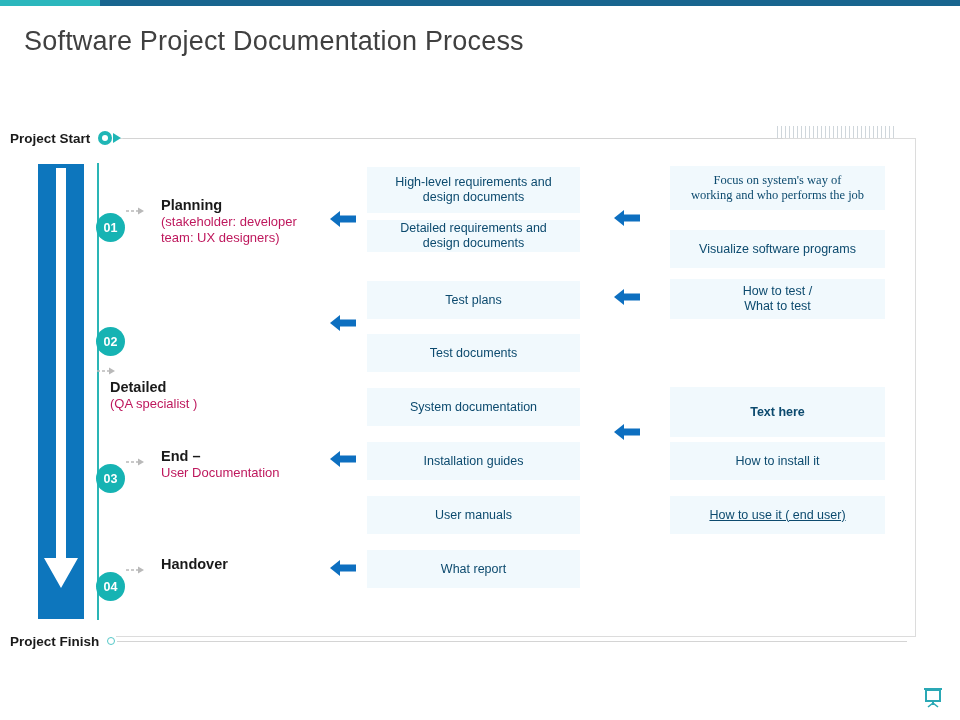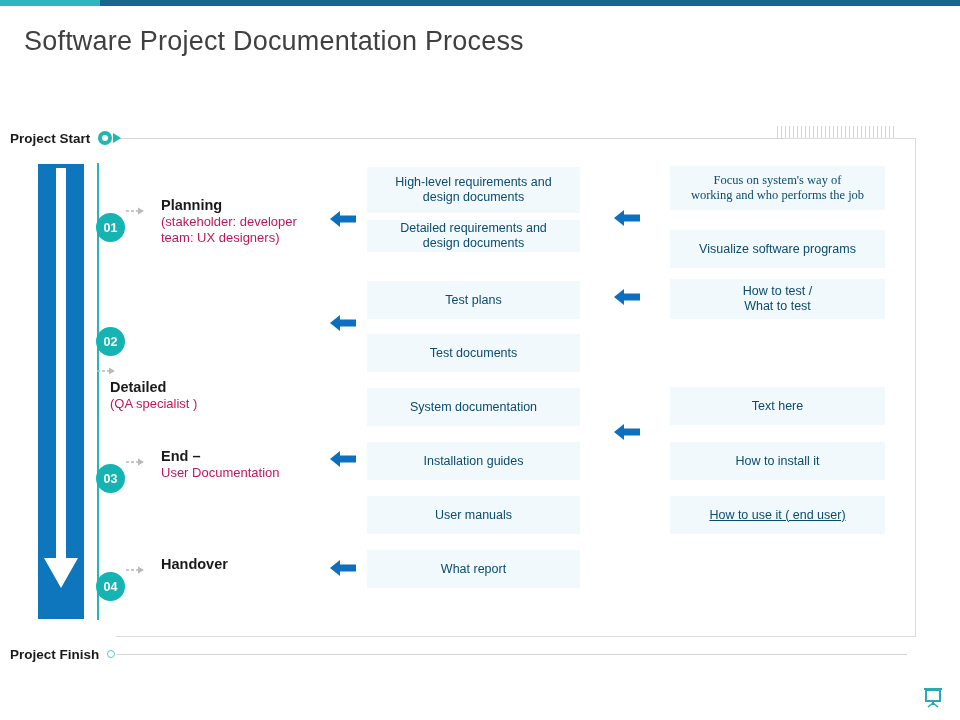--- a/index.html
+++ b/index.html
@@ -49,21 +49,21 @@
     display: flex;
     align-items: center;
   }
   .milestone-label {
     font-size: 13.5px;
     font-weight: bold;
     color: #1a1a1a;
     white-space: nowrap;
   }
   #milestone-start { left: 10px; top: 128px; }
-  #milestone-finish { left: 10px; top: 644px; }
+  #milestone-finish { left: 10px; top: 631px; }
 
   .start-marker {
     position: relative;
     width: 14px; height: 14px;
     border-radius: 50%;
     background: #1fb6b6;
     margin-left: 8px;
     display: inline-block;
     flex: none;
   }
@@ -320,21 +320,21 @@
 <div class="info-box col-mid" style="top:388px;height:38px;">System documentation</div>
 <div class="info-box col-mid" style="top:442px;height:38px;">Installation  guides</div>
 <div class="info-box col-mid" style="top:496px;height:38px;">User manuals</div>
 <div class="info-box col-mid" style="top:550px;height:38px;">What report</div>
 
 <div class="info-box col-right" style="top:166px;height:44px;font-family:Liberation Serif, serif;">Focus on system's way of
 working and who performs  the job</div>
 <div class="info-box col-right" style="top:230px;height:38px;">Visualize software  programs</div>
 <div class="info-box col-right" style="top:279px;height:40px;">How to test /
 What to test</div>
-<div class="info-box col-right" style="top:387px;height:38px;">Text here</div>
+<div class="info-box col-right" style="top:387px;height:50px;font-weight:bold;">Text here</div>
 <div class="info-box col-right" style="top:442px;height:38px;">How to install it</div>
 <div class="info-box col-right" style="top:496px;height:38px;text-decoration:underline;">How to use it ( end user)</div>
 
 <div class="mini-arrow" style="left:328px;top:208px;">
   <svg width="30" height="22" viewBox="0 0 30 22" xmlns="http://www.w3.org/2000/svg">
     <path d="M2 11 L12 3 L12 7.5 L28 7.5 L28 14.5 L12 14.5 L12 19 Z" fill="#0d6fc0"></path>
   </svg>
 </div>
 <div class="mini-arrow" style="left:328px;top:312px;">
   <svg width="30" height="22" viewBox="0 0 30 22" xmlns="http://www.w3.org/2000/svg">

